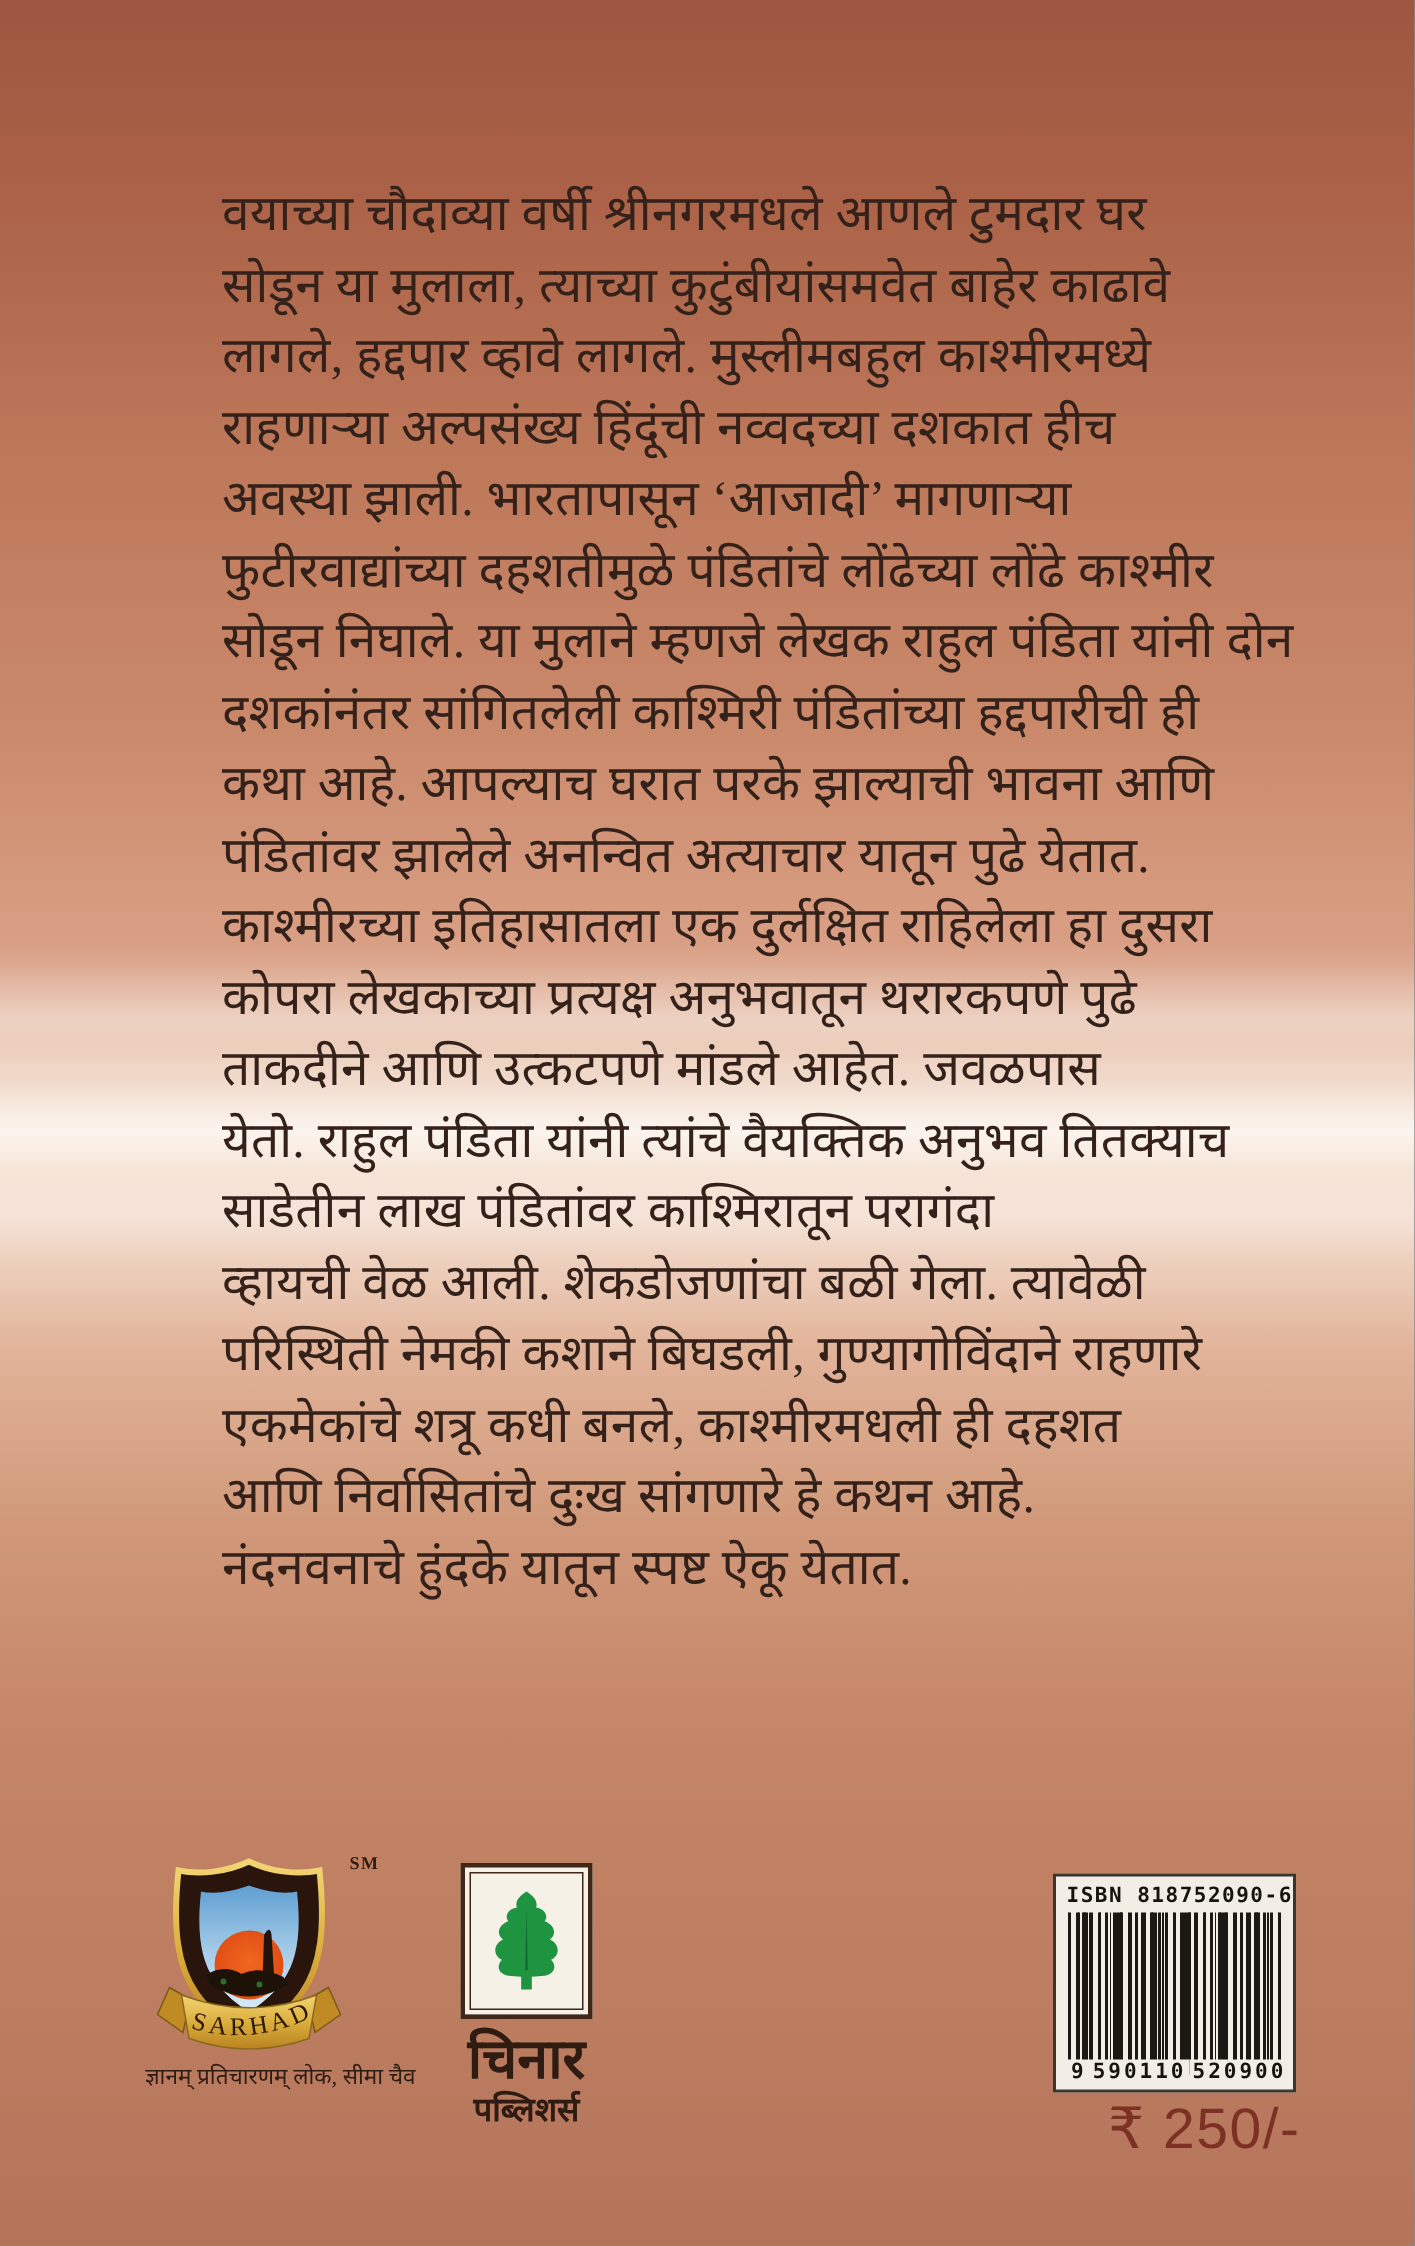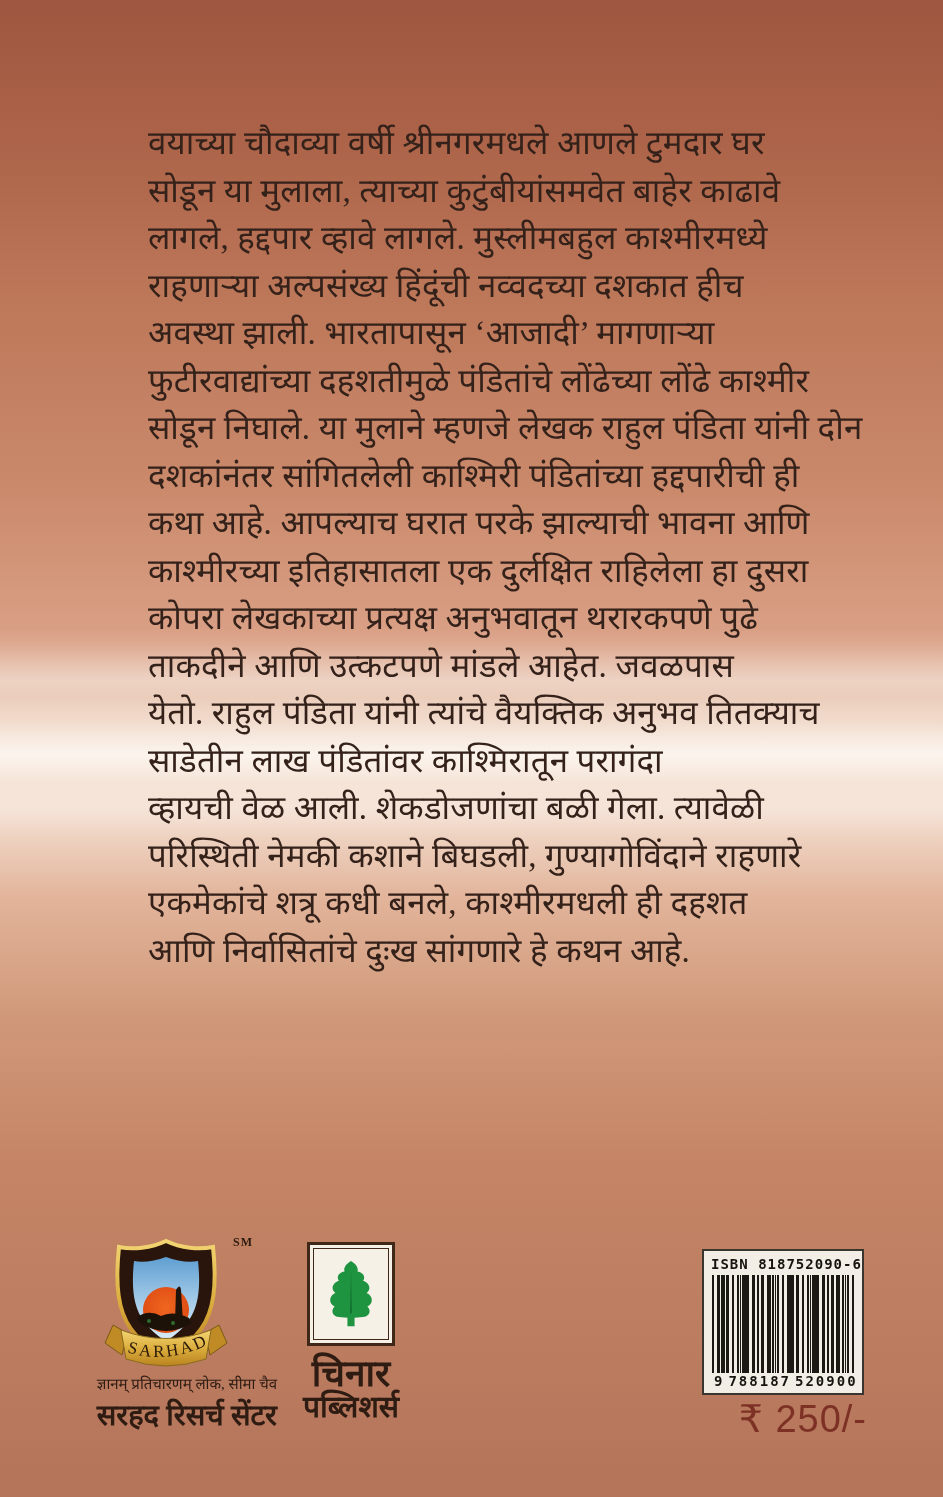--- a/index.html
+++ b/index.html
@@ -50,21 +50,21 @@
   .sarhad .motto{font-size:15px;margin-top:0;white-space:nowrap;}
   .sarhad .name{font-size:29px;font-weight:bold;margin-top:1px;white-space:nowrap;}
   .chinar{position:absolute;left:296px;top:1242px;width:110px;text-align:center;color:#2e1b12;}
   .chinar .frame{
     width:82px;height:98px;margin:0 auto;background:#f6f1e7;
     border:3px solid #412718;
     box-shadow:inset 0 0 0 3px #f6f1e7, inset 0 0 0 4px #412718;
     display:flex;align-items:center;justify-content:center;
   }
   .chinar .name{font-size:37px;font-weight:bold;line-height:40px;margin-top:8px;}
-  .chinar .subtitle{font-size:30px;font-weight:bold;line-height:26px;}
+  .chinar .subtitle{font-size:22px;font-weight:bold;line-height:26px;}
   .barcode{
     position:absolute;left:702px;top:1249px;width:162px;height:146px;
     background:#f2eee6;border:2px solid #3a352e;box-sizing:border-box;
     padding:5px 7px 16px;
   }
   .barcode .isbn{
     font-family:"DejaVu Sans Mono","Liberation Mono",monospace;
     font-size:14px;font-weight:bold;letter-spacing:1px;color:#17140f;
     text-align:center;white-space:nowrap;
   }
@@ -97,29 +97,31 @@
   <div class="blurb">
       <div class="blurb-line">वयाच्या चौदाव्या वर्षी श्रीनगरमधले आणले टुमदार घर</div>
       <div class="blurb-line">सोडून या मुलाला, त्याच्या कुटुंबीयांसमवेत बाहेर काढावे</div>
       <div class="blurb-line">लागले, हद्दपार व्हावे लागले. मुस्लीमबहुल काश्मीरमध्ये</div>
       <div class="blurb-line">राहणाऱ्या अल्पसंख्य हिंदूंची नव्वदच्या दशकात हीच</div>
       <div class="blurb-line">अवस्था झाली. भारतापासून ‘आजादी’ मागणाऱ्या</div>
       <div class="blurb-line">फुटीरवाद्यांच्या दहशतीमुळे पंडितांचे लोंढेच्या लोंढे काश्मीर</div>
       <div class="blurb-line">सोडून निघाले. या मुलाने म्हणजे लेखक राहुल पंडिता यांनी दोन</div>
       <div class="blurb-line">दशकांनंतर सांगितलेली काश्मिरी पंडितांच्या हद्दपारीची ही</div>
       <div class="blurb-line">कथा आहे. आपल्याच घरात परके झाल्याची भावना आणि</div>
+      <div class="blurb-line">पंडितांवर झालेले अनन्वित अत्याचार यातून पुढे येतात.</div>
       <div class="blurb-line">काश्मीरच्या इतिहासातला एक दुर्लक्षित राहिलेला हा दुसरा</div>
       <div class="blurb-line">कोपरा लेखकाच्या प्रत्यक्ष अनुभवातून थरारकपणे पुढे</div>
       <div class="blurb-line">ताकदीने आणि उत्कटपणे मांडले आहेत. जवळपास</div>
       <div class="blurb-line">येतो. राहुल पंडिता यांनी त्यांचे वैयक्तिक अनुभव तितक्याच</div>
       <div class="blurb-line">साडेतीन लाख पंडितांवर काश्मिरातून परागंदा</div>
       <div class="blurb-line">व्हायची वेळ आली. शेकडोजणांचा बळी गेला. त्यावेळी</div>
       <div class="blurb-line">परिस्थिती नेमकी कशाने बिघडली, गुण्यागोविंदाने राहणारे</div>
       <div class="blurb-line">एकमेकांचे शत्रू कधी बनले, काश्मीरमधली ही दहशत</div>
       <div class="blurb-line">आणि निर्वासितांचे दुःख सांगणारे हे कथन आहे.</div>
+      <div class="blurb-line">नंदनवनाचे हुंदके यातून स्पष्ट ऐकू येतात.</div>
     </div>
 
   <div class="sarhad">
     <span class="sm">SM</span>
     <svg width="150" height="140" viewBox="0 0 150 140">
       <defs>
         <linearGradient id="skyGrad" x1="0" y1="0" x2="0" y2="1">
           <stop offset="0" stop-color="#5f9fd2"></stop>
           <stop offset="0.55" stop-color="#a8cde9"></stop>
           <stop offset="1" stop-color="#d8ecf8"></stop>
@@ -150,39 +152,38 @@
       <path d="M22 92 L36 100 L31 122 L14 110 Z" fill="#c08a24" stroke="#7a5a16" stroke-width="1"></path>
       <path d="M128 92 L114 100 L119 122 L136 110 Z" fill="#c08a24" stroke="#7a5a16" stroke-width="1"></path>
 
       <path d="M30 97 Q75 114 120 97 L115 126 Q75 140 35 126 Z" fill="url(#goldGrad)" stroke="#8a6a1f" stroke-width="1"></path>
       <path id="bannerPath" d="M36 119 Q75 131 114 113" fill="none"></path>
       <text font-family="Liberation Serif, DejaVu Serif, serif" font-size="17" letter-spacing="2.5" fill="#2b1a08">
         <textPath href="#bannerPath">SARHAD</textPath>
       </text>
     </svg>
     <div class="motto">ज्ञानम् प्रतिचारणम् लोक, सीमा चैव</div>
-    <div class="name">सरहद रिसर्च सेंटर</div>
   </div>
 
   <div class="chinar">
     <div class="frame">
       <svg width="64" height="80" viewBox="0 0 90 105">
         <path d="M45 6 C52 10 56 16 54 21 C62 22 66 29 62 34 C71 37 74 46 67 51 C76 55 77 66 68 70 C74 76 71 84 62 85 L50 86 L50 98 L40 98 L40 86 L28 85 C19 84 16 76 22 70 C13 66 14 55 23 51 C16 46 19 37 28 34 C24 29 28 22 36 21 C34 16 38 10 45 6 Z" fill="var(--tree-green,#1f9440)"></path>
         <path d="M45 20 L46 80 L44 80 Z" fill="#0f6328"></path>
       </svg>
     </div>
     <div class="name">चिनार</div>
     <div class="subtitle">पब्लिशर्स</div>
   </div>
 
   <div class="barcode">
     <div class="isbn">ISBN 818752090-6</div>
     <div class="bars"></div>
     <div class="digits">
         <span>9</span>
-        <span>788187</span>
+        <span>590110</span>
         <span>520900</span>
       </div>
   </div>
 
   <div class="price">₹ 250/-</div>
 
 </div>
 
 </body></html>

